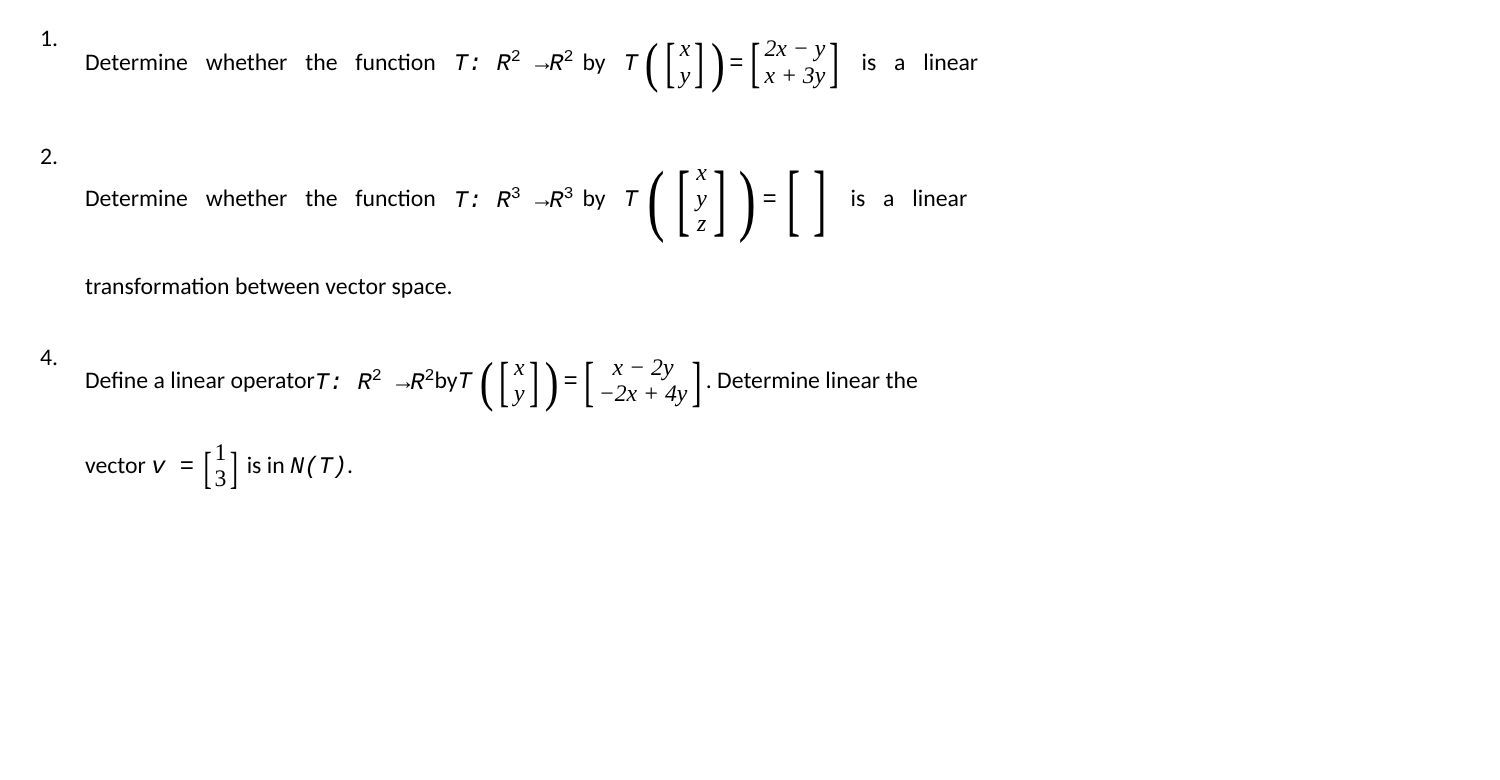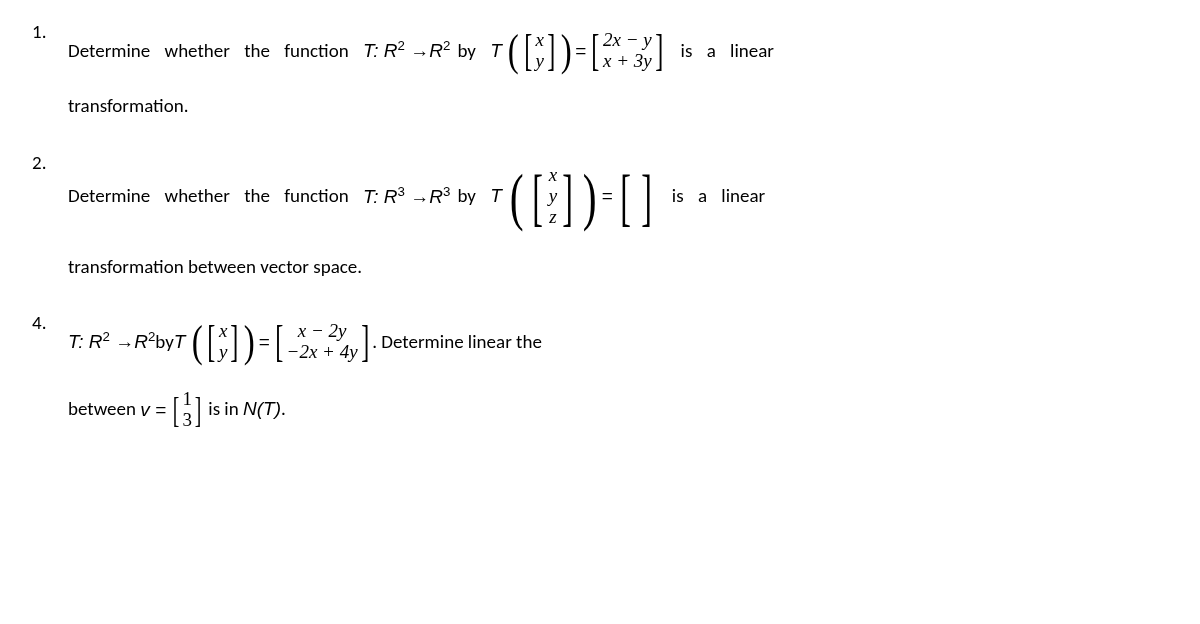--- a/index.html
+++ b/index.html
@@ -33,21 +33,21 @@
       white-space: pre;
       word-spacing: 0.15em;
     }
     .seg {
       display: inline-block;
     }
     .line2 {
       margin-top: 8px;
     }
     .math {
-      font-family: Liberation Sans, sans-serif;
+      font-family: Liberation Mono, monospace;
       font-style: italic;
     }
     .upright {
       font-style: normal;
     }
     .lrg-paren {
       font-size: 44px;
       font-family: 'Cambria Math', serif;
       font-style: normal;
       display: inline-block;
@@ -145,21 +145,20 @@
         <span class="math op"> = </span>
         <span class="bracket2">[</span>
         <span class="col2">
           <span>2x − y</span>
           <span>x + 3y</span>
         </span>
         <span class="bracket2">]</span>
       </span>
       <span class="segpart">  is  a  linear</span>
     </div>
-    <div class="line2">transformation.</div>
   </div>
 </div>
 
 <div class="problem">
   <div class="num">2.</div>
   <div class="body">
     <div class="line1">
       <span class="segpart">Determine  whether  the  function  </span>
       <span class="math">
         <span>T:</span>
@@ -184,20 +183,21 @@
       <span class="segpart">  is  a  linear</span>
     </div>
     <div class="line2">transformation between vector space.</div>
   </div>
 </div>
 
 <div class="problem">
   <div class="num">4.</div>
   <div class="body">
     <div class="line1">
+      <span class="seg">Define a linear operator </span>
       <span class="math">
         <span>T:</span>
         <span>R</span><span class="sup">2</span><span class="upright"> →</span><span>R</span><span class="sup">2</span>
       </span>
       <span class="seg"> by </span>
       <span class="eqwrap">
         <span class="math">T</span>&nbsp;
         <span class="lrg-paren">(</span>
         <span class="bracket2">[</span>
         <span class="col2">
@@ -210,21 +210,21 @@
         <span class="bracket2">[</span>
         <span class="col2">
           <span>x − 2y</span>
           <span>−2x + 4y</span>
         </span>
         <span class="bracket2">]</span>
       </span>
       <span class="seg">. Determine linear the</span>
     </div>
     <div class="line2">
-      <span class="seg">between </span>
+      <span class="seg">vector </span>
       <span class="eqwrap">
         <span class="math">v = </span>&nbsp;
         <span class="smbracket">[</span>
         <span class="col2">
           <span class="upright">1</span>
           <span class="upright">3</span>
         </span>
         <span class="smbracket">]</span>
       </span>
       <span class="seg"> is in </span>

